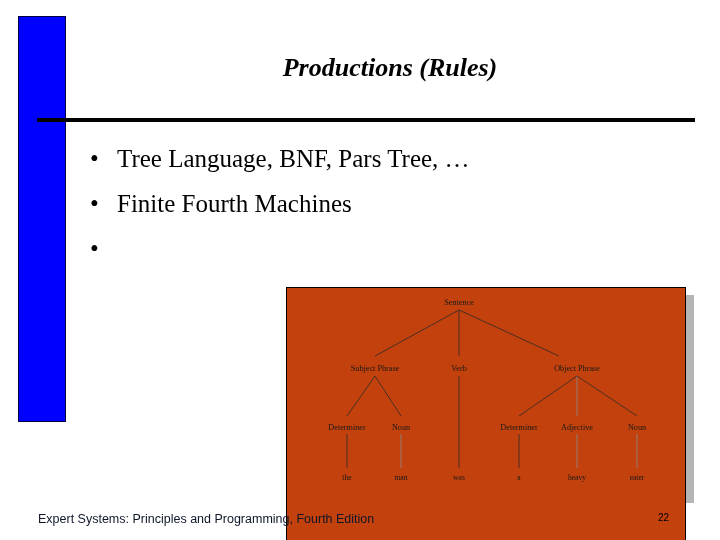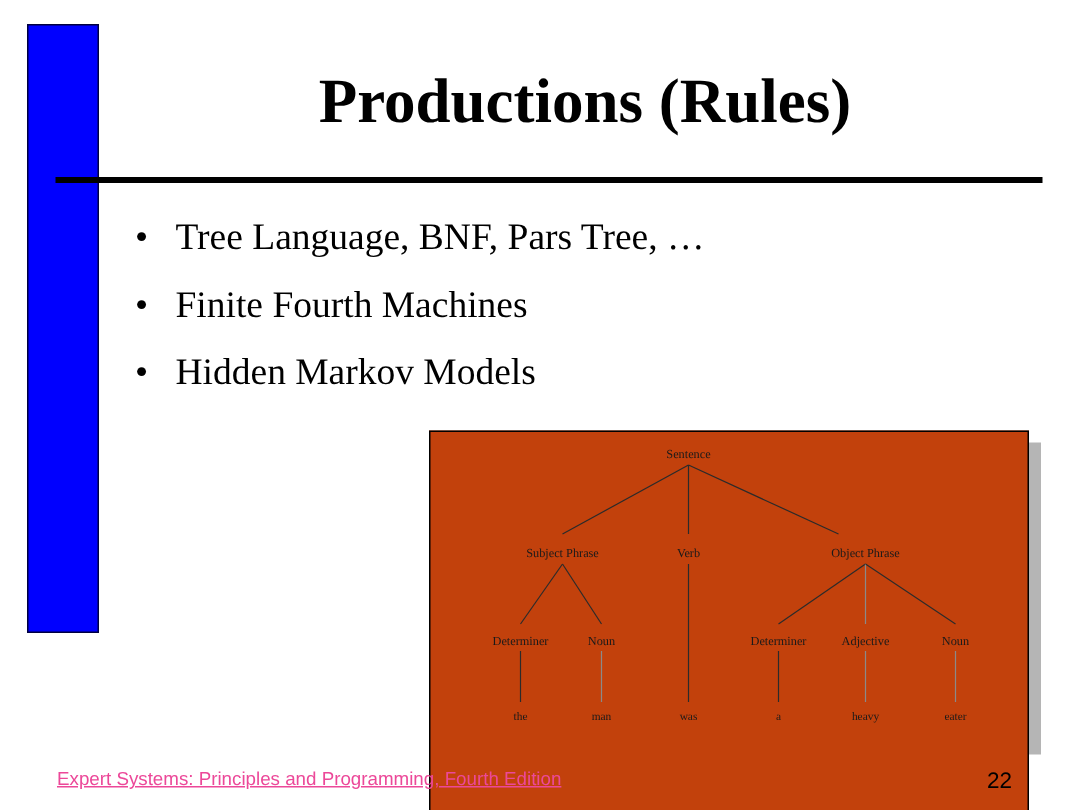--- a/index.html
+++ b/index.html
@@ -29,21 +29,22 @@
 
   
   #slide-title {
     position: absolute;
     left: 90px;
     top: 48px;
     width: 600px;
     text-align: center;
     font-family: "Liberation Serif", "DejaVu Serif", serif;
     font-weight: bold;
-    font-size: 42px;
+    font-style: italic;
+    font-size: 26px;
     color: #000000;
     line-height: 40px;
     white-space: nowrap;
   }
 
   
   #title-rule {
     position: absolute;
     left: 37px;
     top: 118px;
@@ -134,30 +135,29 @@
     fill: none;
   }
 
   
   #footer-text {
     position: absolute;
     left: 38px;
     top: 512px;
     font-family: "Liberation Sans", "DejaVu Sans", sans-serif;
     font-size: 12.5px;
-    color: #ec4899;
+    color: #0f172a;
     white-space: nowrap;
-    text-decoration: underline;
   }
   #page-number {
     position: absolute;
     left: 658px;
     top: 512px;
     font-family: "Liberation Sans", "DejaVu Sans", sans-serif;
-    font-size: 15px;
+    font-size: 10px;
     color: #000000;
   }
 </style>
 </head>
 <body>
 
 <div id="blue-bar"></div>
 
 <div id="slide-title">Productions (Rules)</div>
 
@@ -167,21 +167,20 @@
   <li>
     <span class="bullet-dot">•</span>
     <span>Tree Language, BNF, Pars Tree, …</span>
   </li>
   <li>
     <span class="bullet-dot">•</span>
     <span>Finite Fourth Machines</span>
   </li>
   <li>
     <span class="bullet-dot">•</span>
-    <span>Hidden Markov Models</span>
   </li>
 </ul>
 
 <div id="figure-wrap">
   <div id="figure-shadow"></div>
   <div id="figure-box">
     <svg id="tree-svg" viewBox="0 0 400 208">
 
       <line class="tree-edge" x1="172" y1="22" x2="88" y2="68"></line>
       <line class="tree-edge" x1="172" y1="22" x2="172" y2="68"></line>

